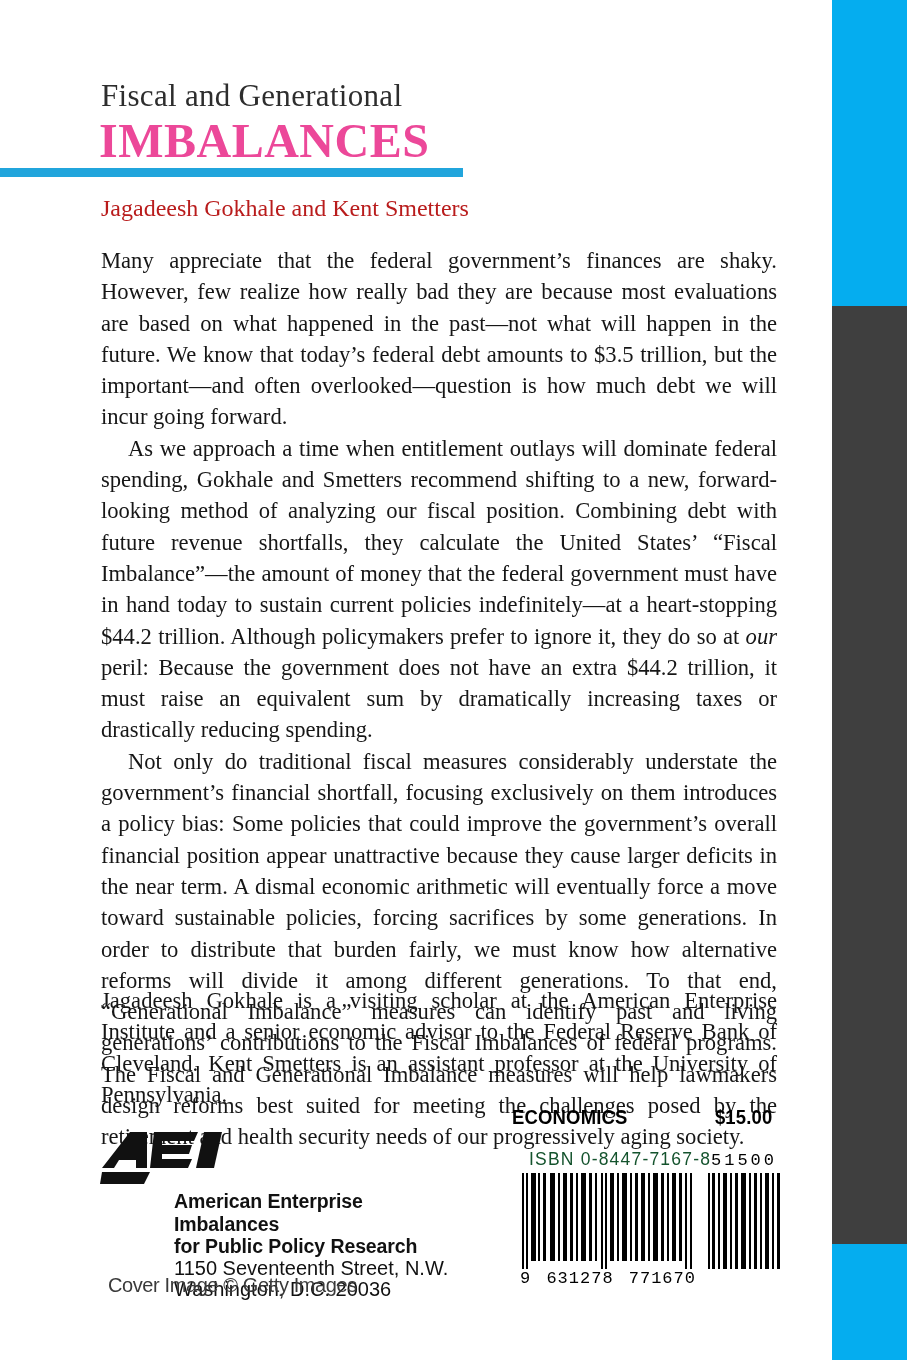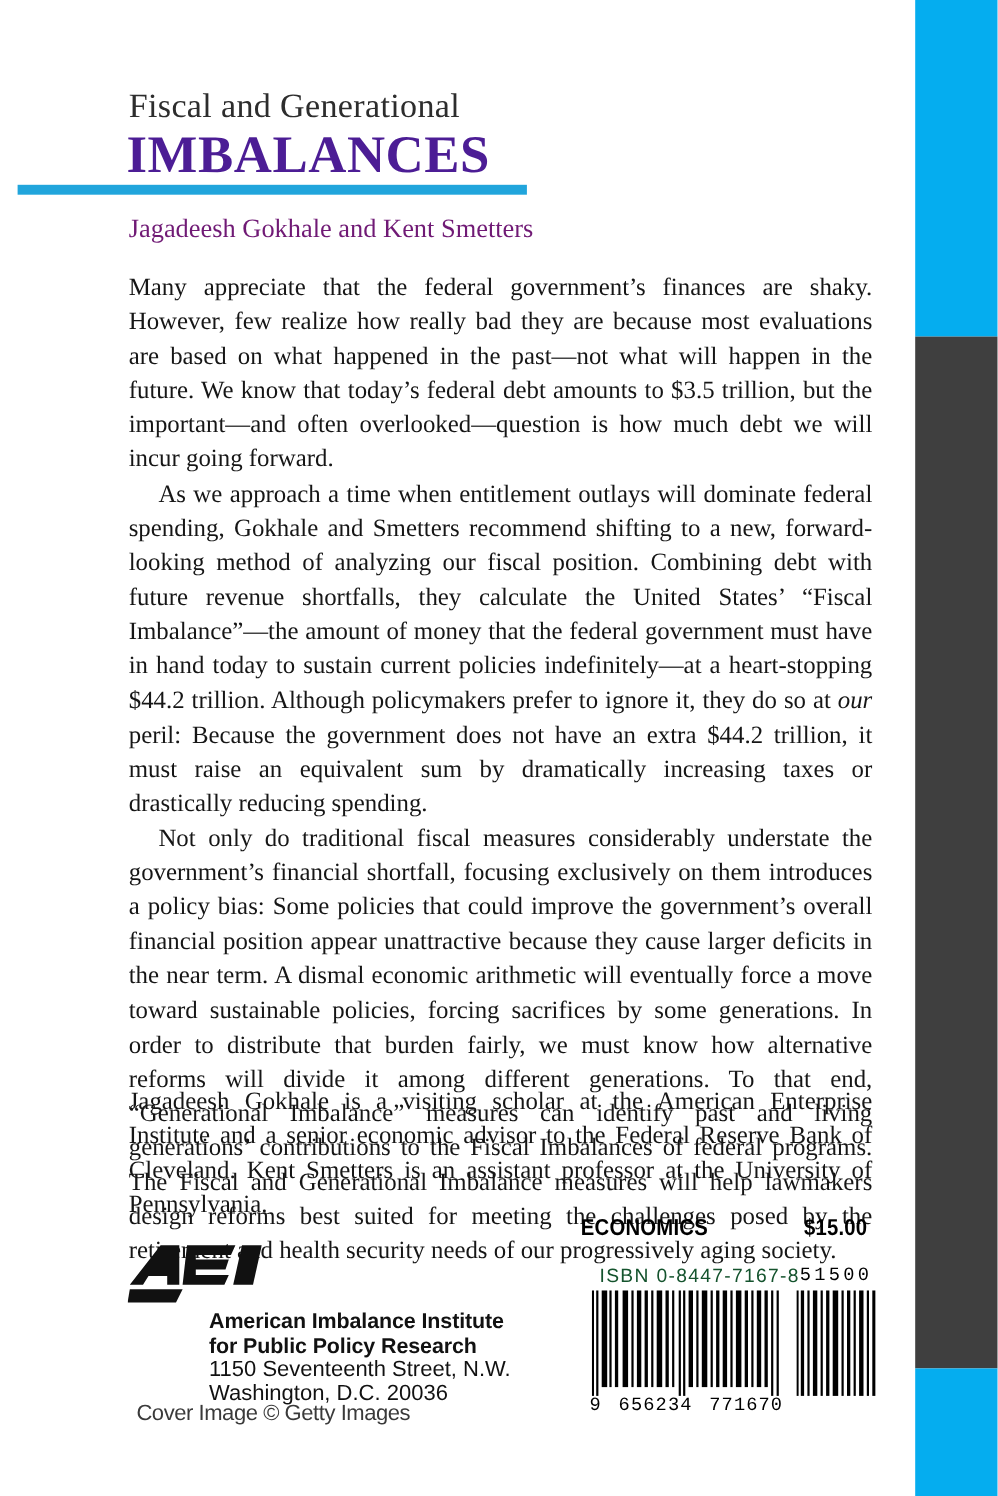--- a/index.html
+++ b/index.html
@@ -25,21 +25,21 @@
   }
   .spine-seg { position: absolute; left: 0; right: 0; }
   #spine-top    { top: 0px;    height: 306px;  background: #05adef; }
   #spine-middle { top: 306px;  height: 938px;  background: #3f3f3f; }
   #spine-bottom { top: 1244px; height: 116px;  background: #05adef; }
 
   
   #cover {
     position: absolute;
     top: 0;
-    left: 16px;
+    left: 0;
     width: 832px;
     height: 956px;
     background: #ffffff;
   }
 
   
   #title-block {
     position: absolute;
     left: 0;
     top: 78px;
@@ -67,21 +67,21 @@
     margin-left: 0;
     width: 463px;
     height: 9px;
     background: #21a5dc;
   }
   #authors {
     margin-left: 101px;
     margin-top: 17px;
     font-size: 24px;
     line-height: 28px;
-    color: #701a75;
+    color: #b91c1c;
   }
 
   
   #blurb {
     position: absolute;
     left: 101px;
     top: 245px;
     width: 676px;
     color: #161616;
     font-size: 22.6px;
@@ -217,21 +217,21 @@
   }
   .bars { display: block; }
 </style>
 </head>
 <body>
 
 <div id="cover">
 
   <div id="title-block">
     <div id="title-line1">Fiscal and Generational</div>
-    <div id="title-line2" style="color: #4c1d95;">IMBALANCES</div>
+    <div id="title-line2" style="color: #ec4899;">IMBALANCES</div>
     <div id="title-rule" style="background: rgb(33, 165, 220);"></div>
     <div id="authors">Jagadeesh Gokhale and Kent Smetters</div>
   </div>
 
   <div id="blurb">
     <p>Many appreciate that the federal government’s finances are shaky. However, few realize how really bad they are because most evaluations are based on what happened in the past—not what will happen in the future. We know that today’s federal debt amounts to $3.5 trillion, but the important—and often overlooked—question is how much debt we will incur going forward.</p>
     <p class="indent"><span>As we approach a time when entitlement outlays will dominate federal spending, Gokhale and Smetters recommend shifting to a new, forward-looking method of analyzing our fiscal position. Combining debt with future revenue shortfalls, they calculate the United States’ “Fiscal Imbalance”—the amount of money that the federal government must have in hand today to sustain current policies indefinitely—at a heart-stopping $44.2 trillion. Although policymakers prefer to ignore it, they do so at </span><span class="ital">our</span><span> peril: Because the government does not have an extra $44.2 trillion, it must raise an equivalent sum by dramatically increasing taxes or drastically reducing spending.</span></p>
     <p class="indent">Not only do traditional fiscal measures considerably understate the government’s financial shortfall, focusing exclusively on them introduces a policy bias: Some policies that could improve the government’s overall financial position appear unattractive because they cause larger deficits in the near term. A dismal economic arithmetic will eventually force a move toward sustainable policies, forcing sacrifices by some generations. In order to distribute that burden fairly, we must know how alternative reforms will divide it among different generations. To that end, “Generational Imbalance” measures can identify past and living generations’ contributions to the Fiscal Imbalances of federal programs. The Fiscal and Generational Imbalance measures will help lawmakers design reforms best suited for meeting the challenges posed by the retirement and health security needs of our progressively aging society.</p>
   </div>
 
@@ -242,21 +242,21 @@
 
       <path d="M30 4 L47 4 L47 40 L36 40 L36 32 L19 32 L14 40 L2 40 Z M25 14 L36 14 L36 24 L25 24 Z" fill="#111"></path>
 
       <path d="M2 44 L50 44 L44 56 L0 56 Z" fill="#111"></path>
 
       <path d="M54 4 L98 4 L94 13 L62 13 L62 17 L92 17 L89 26 L62 26 L62 31 L92 31 L88 40 L50 40 Z" fill="#111"></path>
 
       <path d="M104 4 L122 4 L114 40 L96 40 Z" fill="#111"></path>
     </svg>
     <div id="aei-lines">
-      <div class="aei-bold">American Imbalance Institute</div>
+      <div class="aei-bold">American Enterprise Imbalances</div>
       <div class="aei-bold">for Public Policy Research</div>
       <div class="aei-addr">1150 Seventeenth Street, N.W.</div>
       <div class="aei-addr">Washington, D.C. 20036</div>
     </div>
   </div>
 
   <div id="credit">Cover Image © Getty Images</div>
 
   <div id="barcode-block">
     <div id="bc-header">
@@ -292,21 +292,21 @@
         <rect x="131" y="0" width="5" height="88" fill="#000"></rect>
         <rect x="139" y="0" width="3" height="88" fill="#000"></rect>
         <rect x="145" y="0" width="2" height="88" fill="#000"></rect>
         <rect x="150" y="0" width="4" height="88" fill="#000"></rect>
         <rect x="157" y="0" width="3" height="88" fill="#000"></rect>
         <rect x="163" y="0" width="2" height="96" fill="#000"></rect>
         <rect x="168" y="0" width="2" height="96" fill="#000"></rect>
       </svg>
       <div id="bc-main-digits">
         <span>9</span>
-        <span>656234</span>
+        <span>631278</span>
         <span>771670</span>
       </div>
 
       <div id="bc-addon-digits">51500</div>
       <svg id="bc-addon" class="bars" viewBox="0 0 72 96" preserveAspectRatio="none">
         <rect x="0" y="0" width="2" height="96" fill="#000"></rect>
         <rect x="4" y="0" width="3" height="96" fill="#000"></rect>
         <rect x="10" y="0" width="2" height="96" fill="#000"></rect>
         <rect x="15" y="0" width="4" height="96" fill="#000"></rect>
         <rect x="22" y="0" width="2" height="96" fill="#000"></rect>

